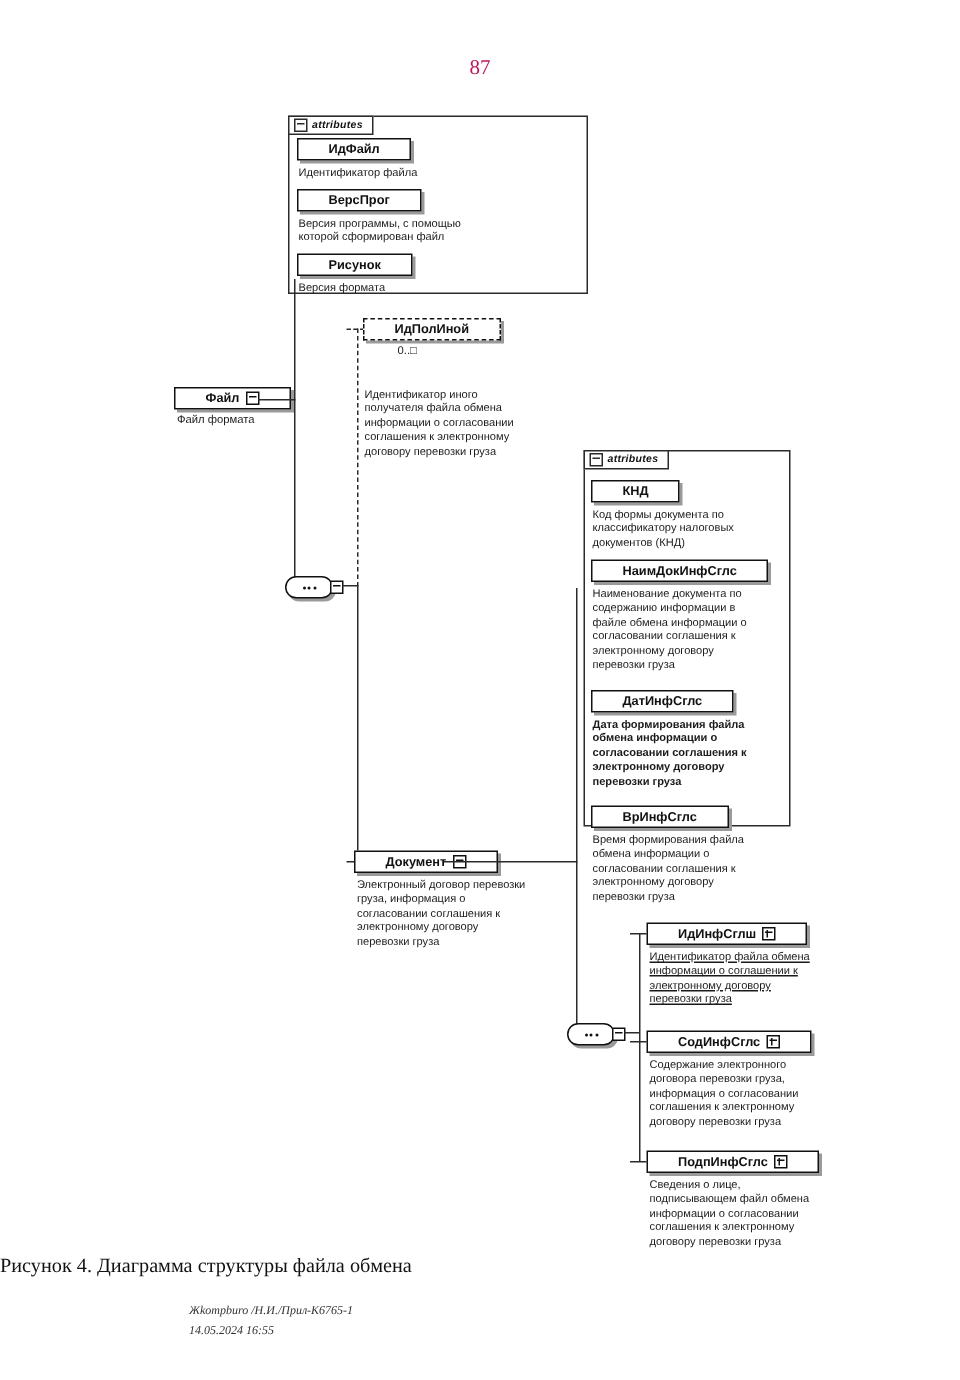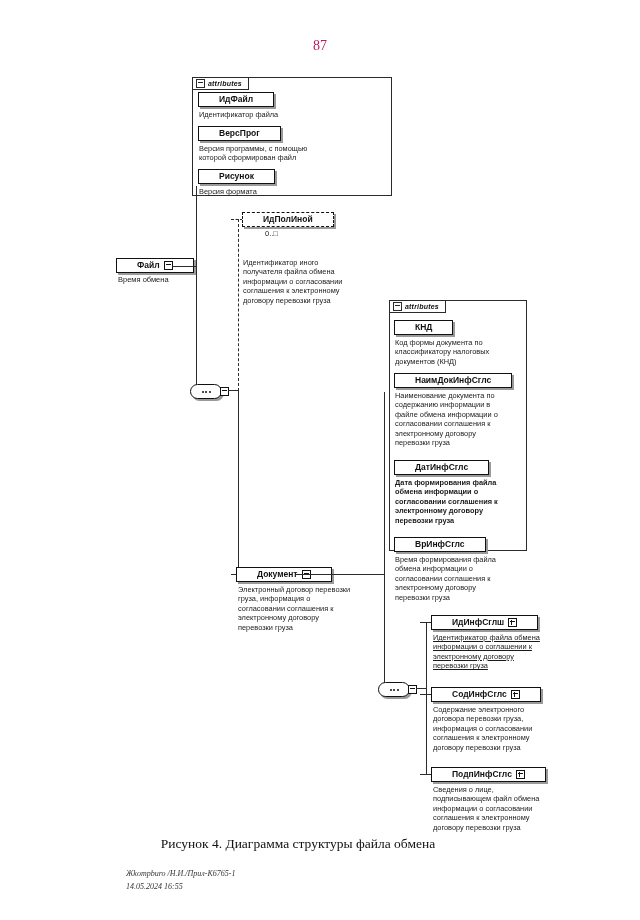--- a/index.html
+++ b/index.html
@@ -74,21 +74,21 @@
   .seq i{display:block;width:2px;height:2px;background:#111;border-radius:50%;}
   .seq .knob{
     position:absolute;right:-8px;top:2px;width:7px;height:7px;
     border:1px solid #111;background:#fff;
   }
   .seq .knob:before{
     content:"";position:absolute;left:1px;right:1px;top:2px;border-top:1px solid #111;
   }
   
   .caption{
-    position:absolute;left:0;width:596px;text-align:center;
+    position:absolute;left:0;width:596px;text-align:left;
     font-family:"Liberation Serif", serif;font-size:13.5px;color:#111;
   }
   .footer{
     position:absolute;font-family:"Liberation Serif", serif;
     font-size:8px;font-style:italic;color:#333;line-height:10.5px;
     white-space:pre-line;
   }
 </style>
 </head>
 <body>
@@ -114,21 +114,21 @@
 которой сформирован файл</div>
 
 <div class="chip" style="left:198px;top:169px;">
   <span>Рисунок</span>
 </div>
 <div class="desc" style="left:199px;top:187px;width:185px;">Версия формата</div>
 
 <div class="chip" style="left:116px;top:258px;">
   <span>Файл</span><span class="pm"></span>
 </div>
-<div class="card" style="left:118px;top:275px;">Время обмена</div>
+<div class="card" style="left:118px;top:275px;">Файл формата</div>
 
 <div class="ln h" style="left:172px;top:266px;width:24px;"></div>
 <div class="ln v" style="left:196px;top:186px;height:81px;"></div>
 <div class="ln v" style="left:196px;top:266px;height:125px;"></div>
 
 <div class="seq" style="left:190px;top:384px;">
   <i></i>
   <i></i>
   <i></i>
   <span class="knob"></span>

